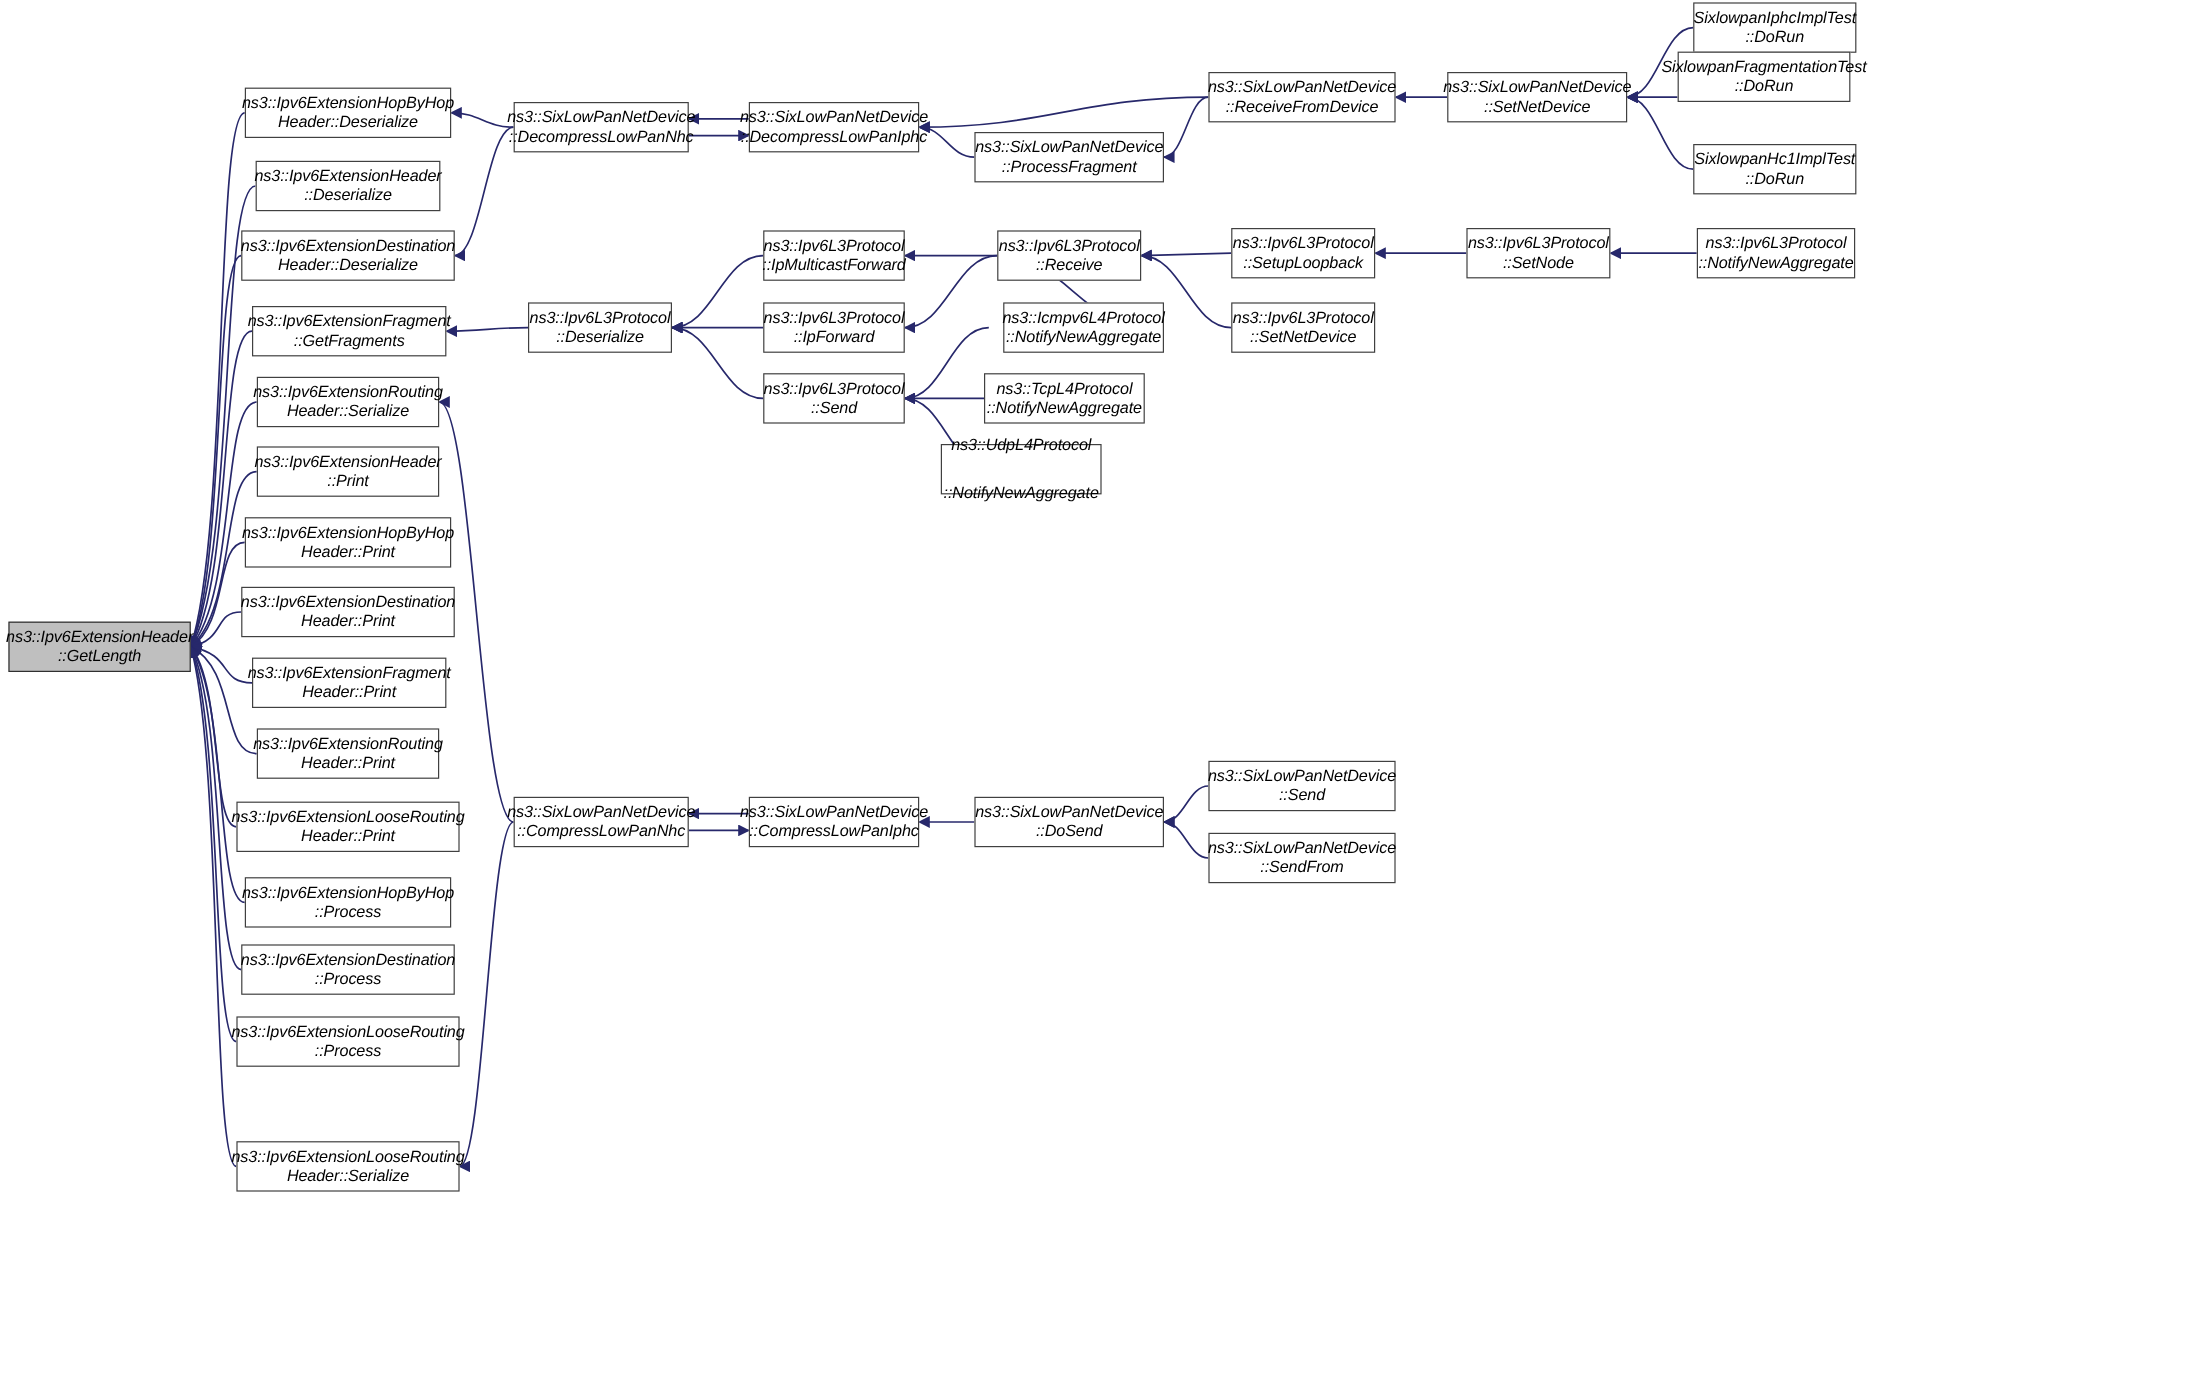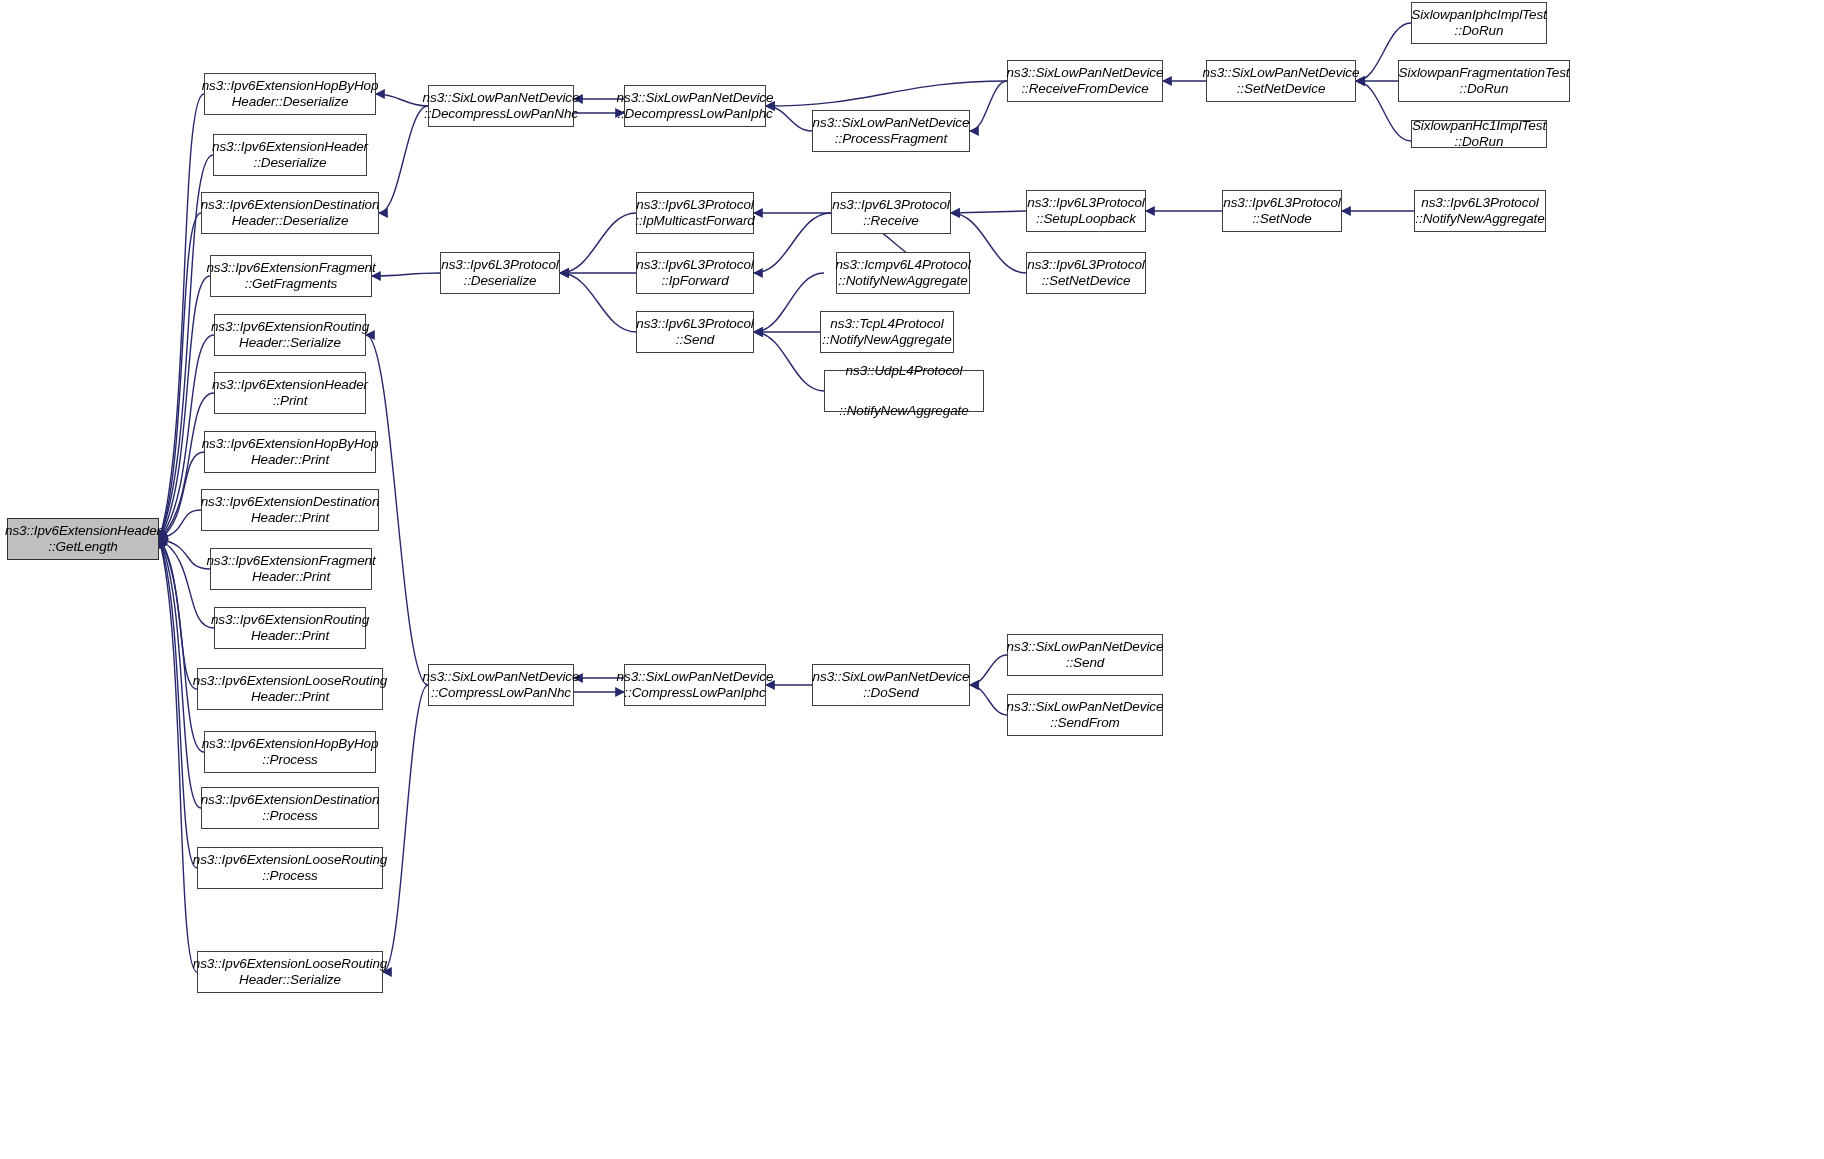--- a/index.html
+++ b/index.html
@@ -122,30 +122,30 @@
       <div class="node" style="left: 204px; top: 731px; width: 172px; height: 42px;"><span class="l1">ns3::Ipv6ExtensionHopByHop</span><span class="l2">::Process</span></div>
       <div class="node" style="left: 201px; top: 787px; width: 178px; height: 42px;"><span class="l1">ns3::Ipv6ExtensionDestination</span><span class="l2">::Process</span></div>
       <div class="node" style="left: 197px; top: 847px; width: 186px; height: 42px;"><span class="l1">ns3::Ipv6ExtensionLooseRouting</span><span class="l2">::Process</span></div>
       <div class="node" style="left: 197px; top: 951px; width: 186px; height: 42px;"><span class="l1">ns3::Ipv6ExtensionLooseRouting</span><span class="l2">Header::Serialize</span></div>
       <div class="node" style="left: 428px; top: 85px; width: 146px; height: 42px;"><span class="l1">ns3::SixLowPanNetDevice</span><span class="l2">::DecompressLowPanNhc</span></div>
       <div class="node" style="left: 624px; top: 85px; width: 142px; height: 42px;"><span class="l1">ns3::SixLowPanNetDevice</span><span class="l2">::DecompressLowPanIphc</span></div>
       <div class="node" style="left: 812px; top: 110px; width: 158px; height: 42px;"><span class="l1">ns3::SixLowPanNetDevice</span><span class="l2">::ProcessFragment</span></div>
       <div class="node" style="left: 1007px; top: 60px; width: 156px; height: 42px;"><span class="l1">ns3::SixLowPanNetDevice</span><span class="l2">::ReceiveFromDevice</span></div>
       <div class="node" style="left: 1206px; top: 60px; width: 150px; height: 42px;"><span class="l1">ns3::SixLowPanNetDevice</span><span class="l2">::SetNetDevice</span></div>
       <div class="node" style="left: 1411px; top: 2px; width: 136px; height: 42px;"><span class="l1">SixlowpanIphcImplTest</span><span class="l2">::DoRun</span></div>
-      <div class="node" style="left: 1398px; top: 60px; width: 172px; height: 42px;"><span class="l1">SixlowpanFragmentationTest</span><span class="l2">::DoRun</span></div>
-      <div class="node" style="left: 1411px; top: 120px; width: 136px; height: 28px;"><span class="l1">SixlowpanHc1ImplTest</span><span class="l2">::DoRun</span></div>
+      <div class="node" style="left: 1398px; top: 43px; width: 144px; height: 42px;"><span class="l1">SixlowpanFragmentationTest</span><span class="l2">::DoRun</span></div>
+      <div class="node" style="left: 1411px; top: 120px; width: 136px; height: 42px;"><span class="l1">SixlowpanHc1ImplTest</span><span class="l2">::DoRun</span></div>
       <div class="node" style="left: 440px; top: 252px; width: 120px; height: 42px;"><span class="l1">ns3::Ipv6L3Protocol</span><span class="l2">::Deserialize</span></div>
       <div class="node" style="left: 636px; top: 192px; width: 118px; height: 42px;"><span class="l1">ns3::Ipv6L3Protocol</span><span class="l2">::IpMulticastForward</span></div>
       <div class="node" style="left: 636px; top: 252px; width: 118px; height: 42px;"><span class="l1">ns3::Ipv6L3Protocol</span><span class="l2">::IpForward</span></div>
       <div class="node" style="left: 636px; top: 311px; width: 118px; height: 42px;"><span class="l1">ns3::Ipv6L3Protocol</span><span class="l2">::Send</span></div>
       <div class="node" style="left: 831px; top: 192px; width: 120px; height: 42px;"><span class="l1">ns3::Ipv6L3Protocol</span><span class="l2">::Receive</span></div>
       <div class="node" style="left: 824px; top: 252px; width: 134px; height: 42px; margin-left: 12px;"><span class="l1">ns3::Icmpv6L4Protocol</span><span class="l2">::NotifyNewAggregate</span></div>
       <div class="node" style="left: 820px; top: 311px; width: 134px; height: 42px;"><span class="l1">ns3::TcpL4Protocol</span><span class="l2">::NotifyNewAggregate</span></div>
-      <div class="node" style="left: 824px; top: 370px; width: 160px; height: 42px; gap: 24px;"><span class="l1">ns3::UdpL4Protocol</span><span class="l2">::NotifyNewAggregate</span></div>
+      <div class="node" style="left: 784px; top: 370px; width: 134px; height: 42px; gap: 24px;"><span class="l1">ns3::UdpL4Protocol</span><span class="l2">::NotifyNewAggregate</span></div>
       <div class="node" style="left: 1026px; top: 190px; width: 120px; height: 42px;"><span class="l1">ns3::Ipv6L3Protocol</span><span class="l2">::SetupLoopback</span></div>
       <div class="node" style="left: 1026px; top: 252px; width: 120px; height: 42px;"><span class="l1">ns3::Ipv6L3Protocol</span><span class="l2">::SetNetDevice</span></div>
       <div class="node" style="left: 1222px; top: 190px; width: 120px; height: 42px;"><span class="l1">ns3::Ipv6L3Protocol</span><span class="l2">::SetNode</span></div>
       <div class="node" style="left: 1414px; top: 190px; width: 132px; height: 42px;"><span class="l1">ns3::Ipv6L3Protocol</span><span class="l2">::NotifyNewAggregate</span></div>
       <div class="node" style="left: 428px; top: 664px; width: 146px; height: 42px;"><span class="l1">ns3::SixLowPanNetDevice</span><span class="l2">::CompressLowPanNhc</span></div>
       <div class="node" style="left: 624px; top: 664px; width: 142px; height: 42px;"><span class="l1">ns3::SixLowPanNetDevice</span><span class="l2">::CompressLowPanIphc</span></div>
       <div class="node" style="left: 812px; top: 664px; width: 158px; height: 42px;"><span class="l1">ns3::SixLowPanNetDevice</span><span class="l2">::DoSend</span></div>
       <div class="node" style="left: 1007px; top: 634px; width: 156px; height: 42px;"><span class="l1">ns3::SixLowPanNetDevice</span><span class="l2">::Send</span></div>
       <div class="node" style="left: 1007px; top: 694px; width: 156px; height: 42px;"><span class="l1">ns3::SixLowPanNetDevice</span><span class="l2">::SendFrom</span></div>
     </div>

